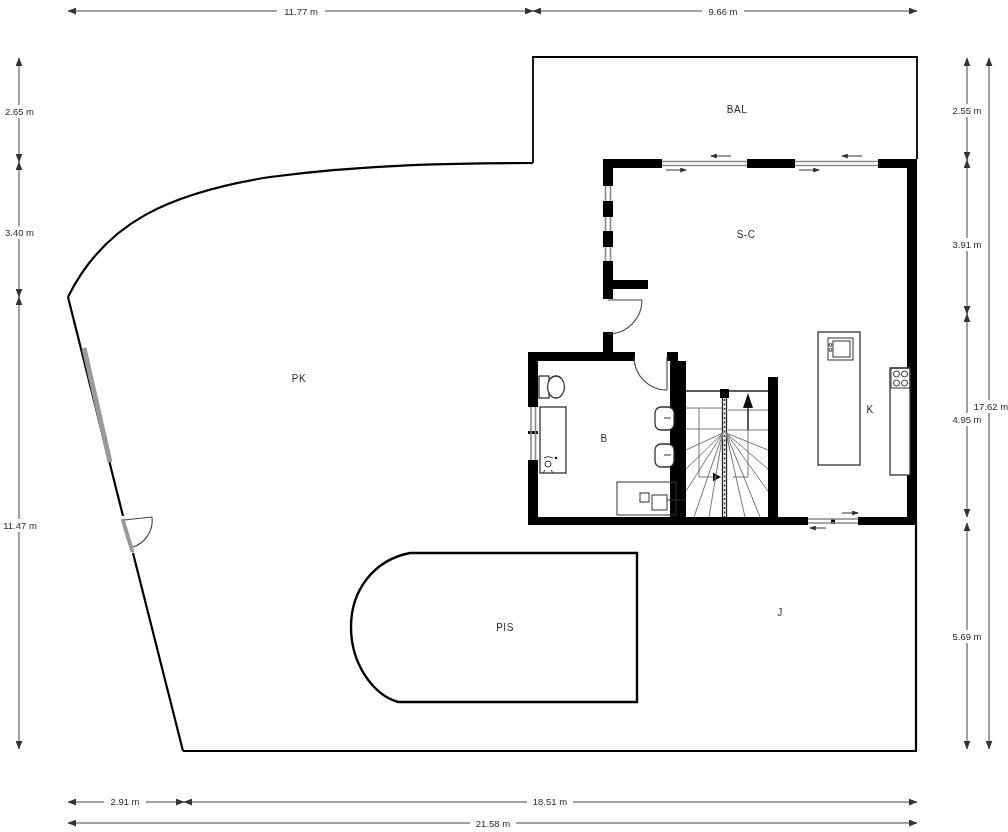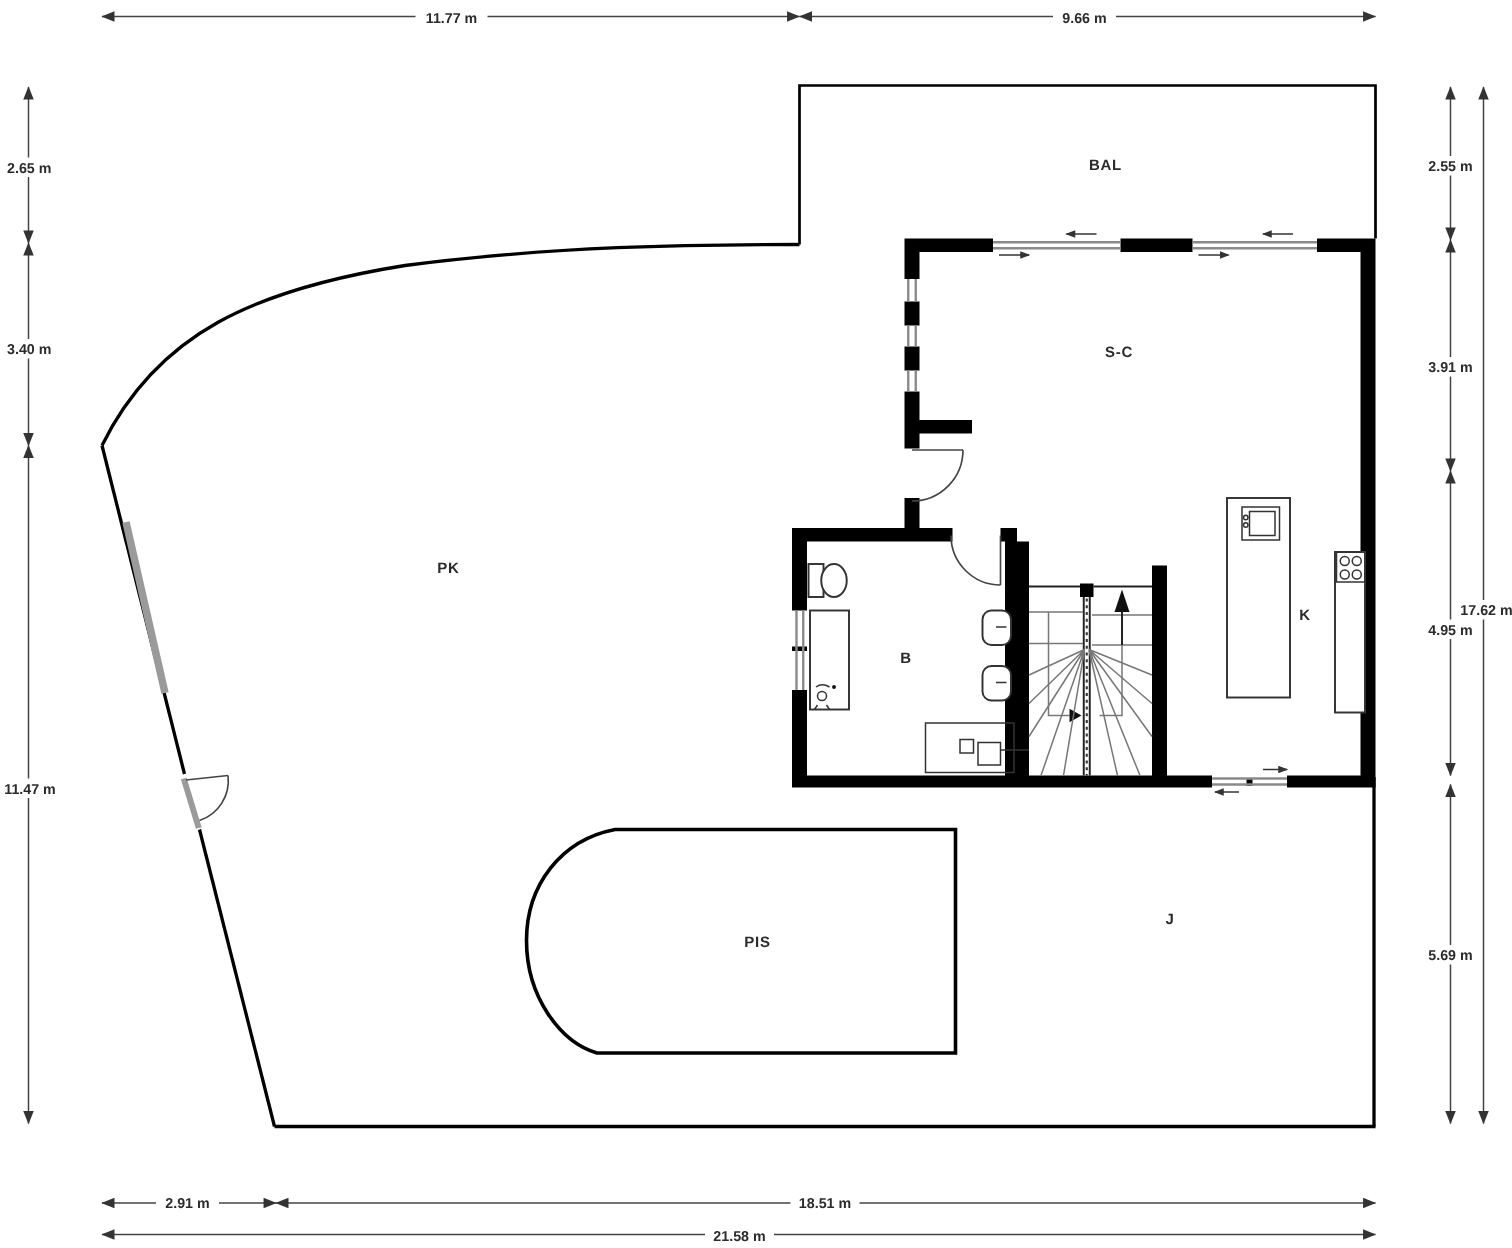--- a/index.html
+++ b/index.html
@@ -1,17 +1,17 @@
 <!DOCTYPE html>
 <html style="--wall: #000000; --window: #8a8a8a; --fence: #9a9a9a; --dim: #444444; --text: #2b2b2b; --background: #ffffff;"><head>
 <meta charset="utf-8">
 <style>
   html,body{margin:0;padding:0;background:#fff;}
   .plan-wrap{position:relative;width:1008px;height:832px;background:var(--background,#fff);overflow:hidden;
-             font-family:"Liberation Sans",sans-serif;font-weight:bold;}
+             font-family:"Liberation Sans",sans-serif;}
   svg text{font-family:"Liberation Sans",sans-serif;}
   .wall{fill:var(--wall,#000);stroke:none;}
   .thin-outline{stroke:var(--wall,#000);fill:none;}
   .boundary{stroke:var(--wall,#000);fill:none;stroke-width:2.2;stroke-linejoin:round;}
   .win{stroke:var(--window,#8a8a8a);stroke-width:1.6;fill:none;}
   .fence{stroke:var(--fence,#9a9a9a);stroke-width:5;fill:none;}
   .door{stroke:#444;stroke-width:1.1;fill:none;}
   .dim{stroke:var(--dim,#444);stroke-width:1;fill:none;}
   .dim-label{font-size:9.5px;fill:var(--text,#2b2b2b);text-anchor:middle;}
   .room-label{font-size:10px;fill:var(--text,#2b2b2b);text-anchor:middle;letter-spacing:.5px;}

